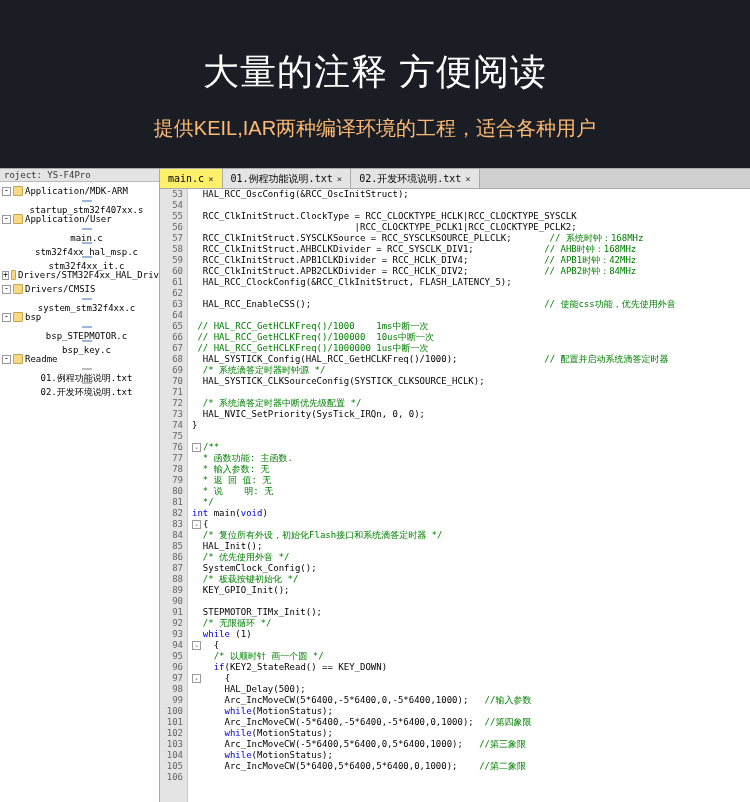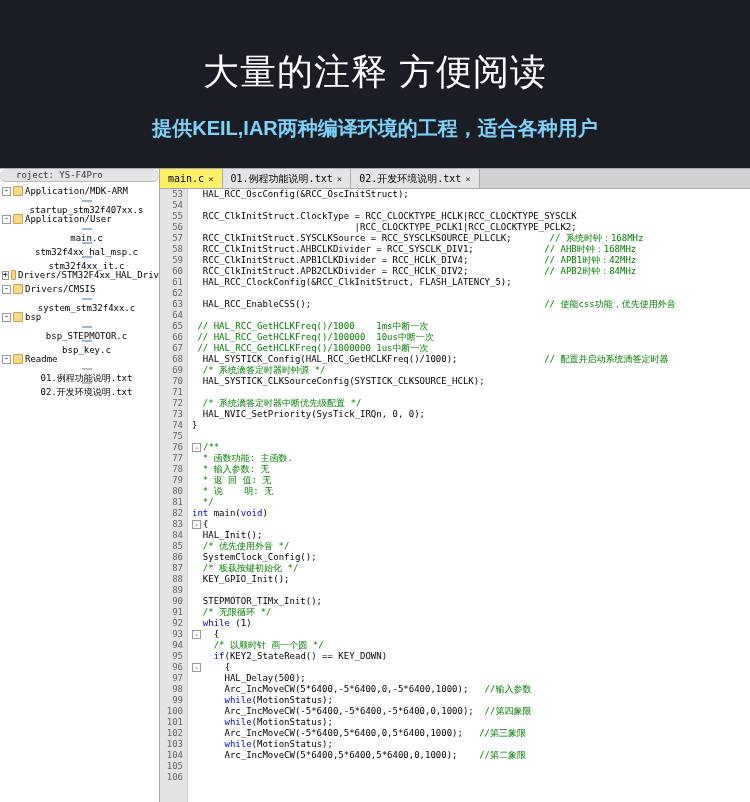--- a/index.html
+++ b/index.html
@@ -1,23 +1,23 @@
 <!DOCTYPE html>
 <html><head>
 <meta charset="utf-8">
 <style>
   * { margin: 0; padding: 0; box-sizing: border-box; }
   body { width: 750px; height: 802px; background: #1a1e24; font-family: "Microsoft YaHei", sans-serif; overflow: hidden; }
   .hero { text-align: center; color: #fff; padding: 48px 0 26px 0; }
   .hero h1 { font-size: 36px; font-weight: 400; letter-spacing: 1px; margin-bottom: 18px; }
-  .hero h2 { font-size: 20px; font-weight: 700; color: #7dd3fc; }
+  .hero h2 { font-size: 20px; font-weight: 400; color: #fdba74; }
   .ide-wrap { background: #fff; margin: 0; height: 642px; display: flex; font-family: Consolas, monospace; font-size: 10px; border-top: 1px solid #aaa; }
   
   .tree { width: 160px; background: #fff; border-right: 1px solid #aaa; overflow: hidden; }
-  .tree-head { background: #e4e4e4; border-bottom: 1px solid #bbb; padding: 1px 16px; font-size: 9px; color: #333; border-radius: 6px; }
+  .tree-head { background: #e4e4e4; border-bottom: 1px solid #bbb; padding: 1px 4px; font-size: 9px; color: #333; }
   .tree-body { padding: 2px 0 0 2px; line-height: 13px; font-size: 9px; color: #000; }
   .tnode { white-space: nowrap; display: flex; align-items: center; gap: 2px; padding: 0 0; height: 14px; }
   .tnode .icon { width: 10px; height: 10px; display: inline-block; }
   .folder { background: #f9d984; border: 1px solid #c6a447; border-radius: 1px; }
   .file { background: #fff; border: 1px solid #9bb6d6; }
   .txt { background: #fff; border: 1px solid #bbb; position: relative; }
   .exp { width: 9px; height: 9px; display: inline-flex; align-items: center; justify-content: center; border: 1px solid #999; font-size: 8px; line-height: 1; background: #fff; }
   .ind1 { padding-left: 12px; flex-direction: column; }
   
   .editor { flex: 1; background: #f0f0f0; display: flex; flex-direction: column; }
@@ -217,20 +217,21 @@
 }
 
 <span class="fold">-</span><span class="c-cm">/**</span>
 <span class="c-cm">  * 函数功能: 主函数.</span>
 <span class="c-cm">  * 输入参数: 无</span>
 <span class="c-cm">  * 返 回 值: 无</span>
 <span class="c-cm">  * 说    明: 无</span>
 <span class="c-cm">  */</span>
 <span class="c-kw">int</span> main(<span class="c-kw">void</span>)
 <span class="fold">-</span>{
+<span class="c-cm">  /* 复位所有外设，初始化Flash接口和系统滴答定时器 */</span>
   HAL_Init();
 <span class="c-cm">  /* 优先使用外音 */</span>
   SystemClock_Config();
 <span class="c-cm">  /* 板载按键初始化 */</span>
   KEY_GPIO_Init();
 
   STEPMOTOR_TIMx_Init();
 <span class="c-cm">  /* 无限循环 */</span>
   <span class="c-kw">while</span> (1)
 <span class="fold">-</span>  {

